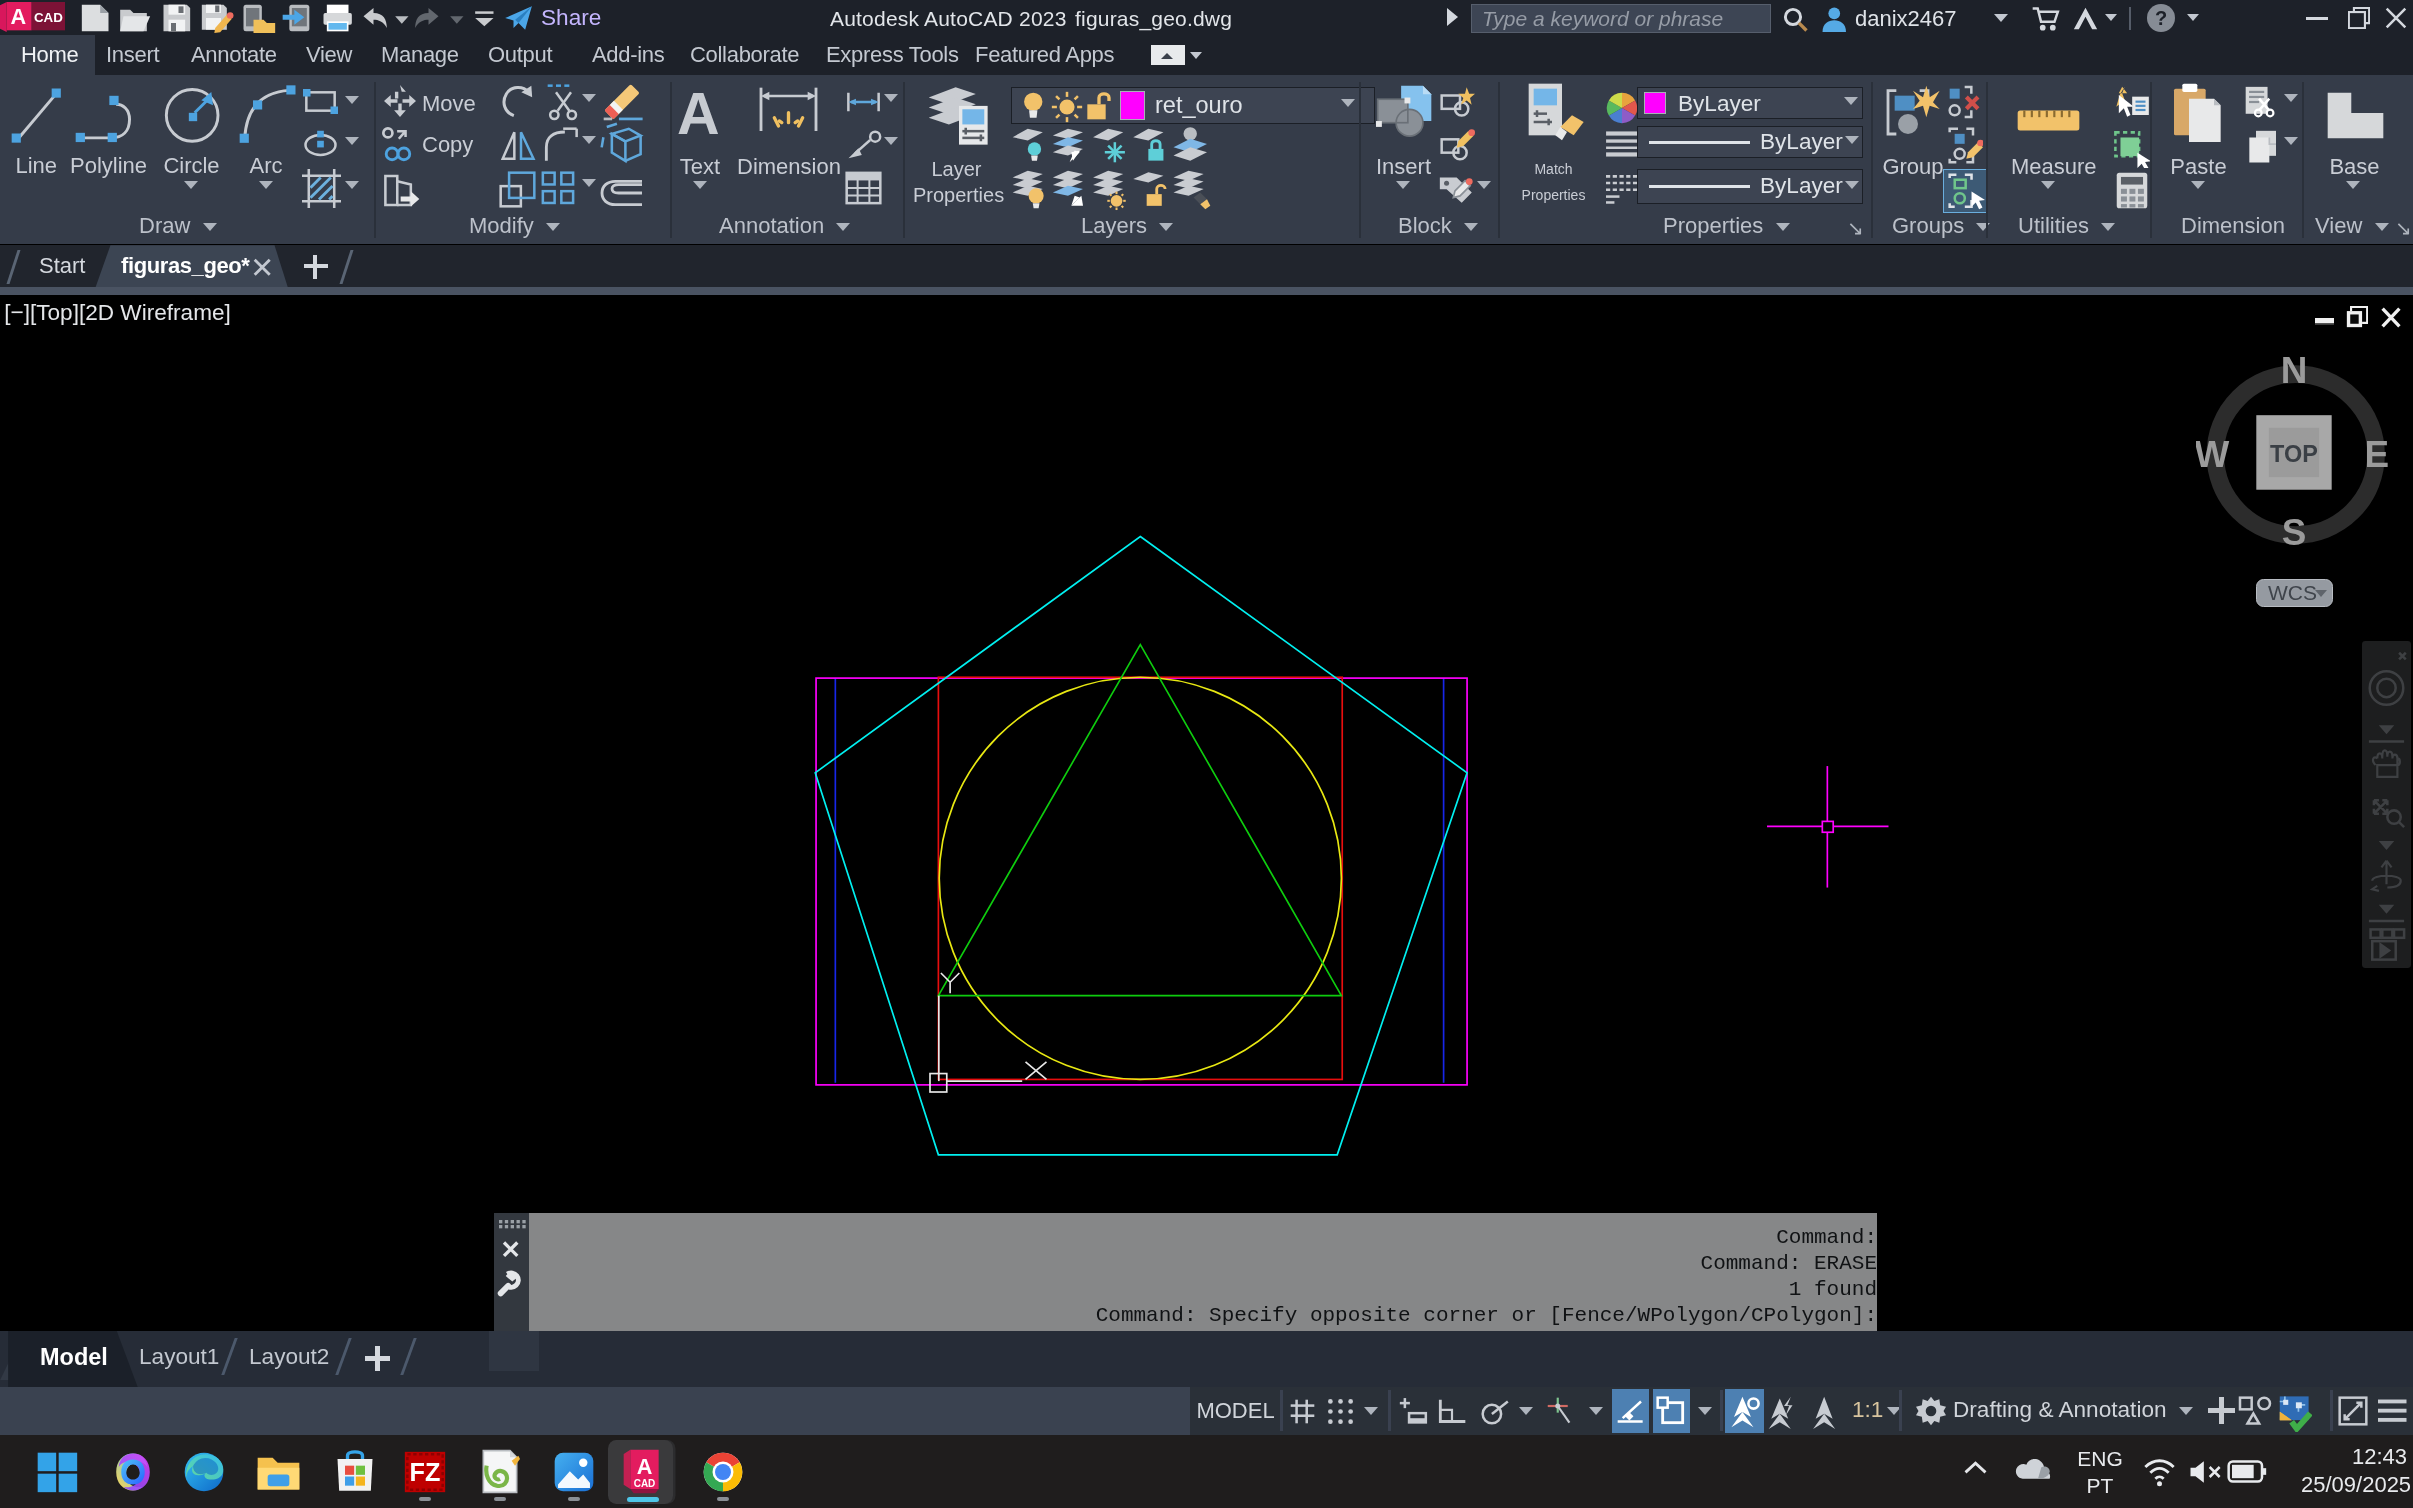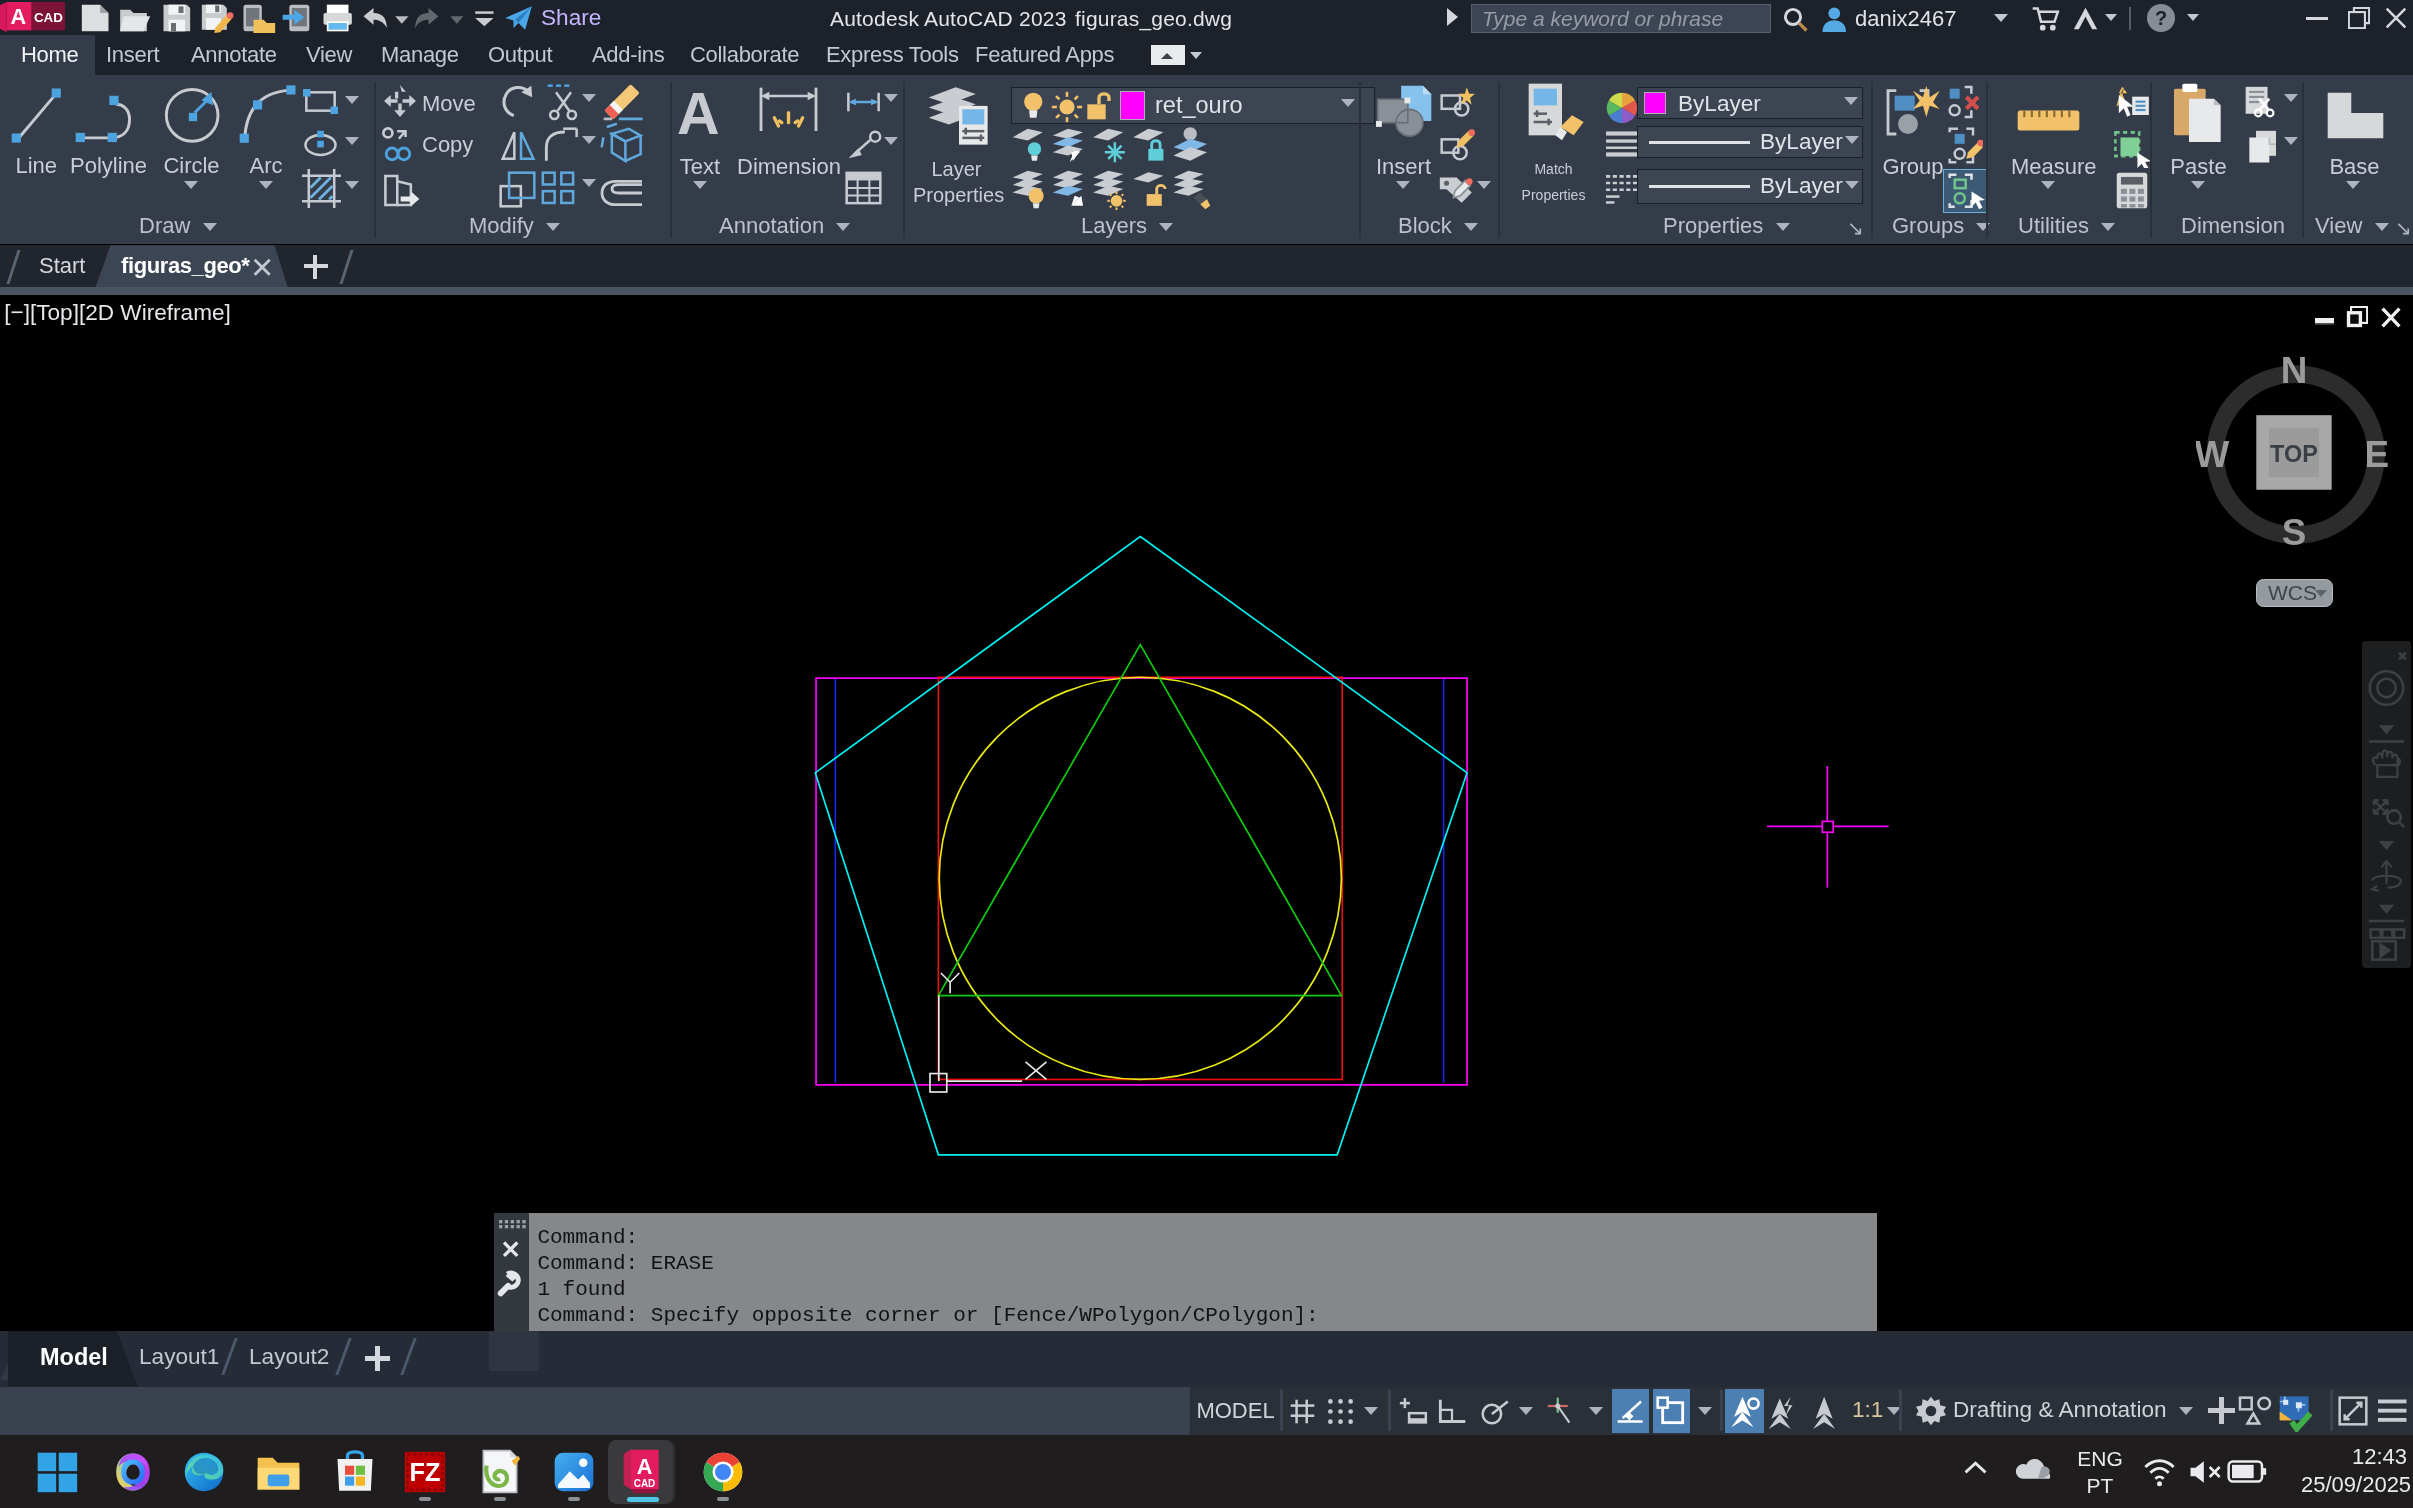--- a/index.html
+++ b/index.html
@@ -15,21 +15,21 @@
   
   #ribbon { position:absolute; top:75px; left:0; width:2413px; height:169px; background:#353c49; }
   .psep { position:absolute; top:82px; width:1.7px; height:156px; background:#2a303a; }
   .plabel { position:absolute; top:213px; height:28.5px; font-size:22px; color:#bcc1ca; white-space:nowrap; }
   .biglabel { font-size:22px; color:#c9cdd5; text-align:center; }
   .caret { display:inline-block; width:0; height:0; border-left:7.5px solid transparent; border-right:7.5px solid transparent; border-top:8.4px solid #aeb4bd; vertical-align:middle; }
   
   #filetabs { position:absolute; top:245px; left:0; width:2413px; height:43px; background:#21252d; }
   #ftstrip { position:absolute; top:287px; left:0; width:2413px; height:7.5px; background:#4a5362; }
   
-  #canvas { position:absolute; top:295px; left:0; width:2413px; height:964px; background:#000; }
+  #canvas { position:absolute; top:295px; left:0; width:2413px; height:964px; background:#000;text-align:right; }
   
   #modelbar { position:absolute; top:1331px; left:0; width:2413px; height:56px; background:#262c37; }
   
   #statusbar { position:absolute; top:1387px; left:0; width:2413px; height:48px; background:#3a4250; }
   
   #taskbar { position:absolute; top:1435px; left:0; width:2413px; height:74px; background:#1f1d1d; }
   .mono { font-family:"Liberation Mono", monospace; }
 </style>
 </head>
 <body>

